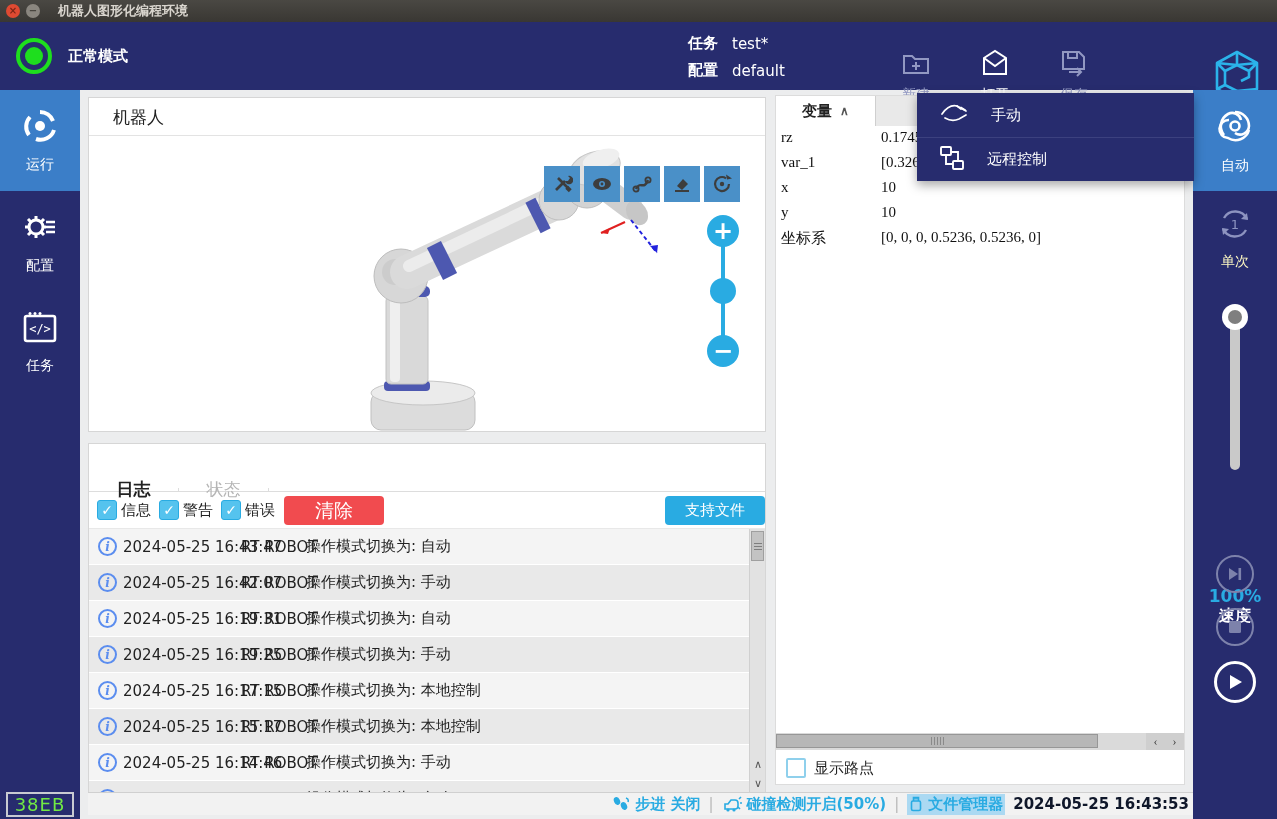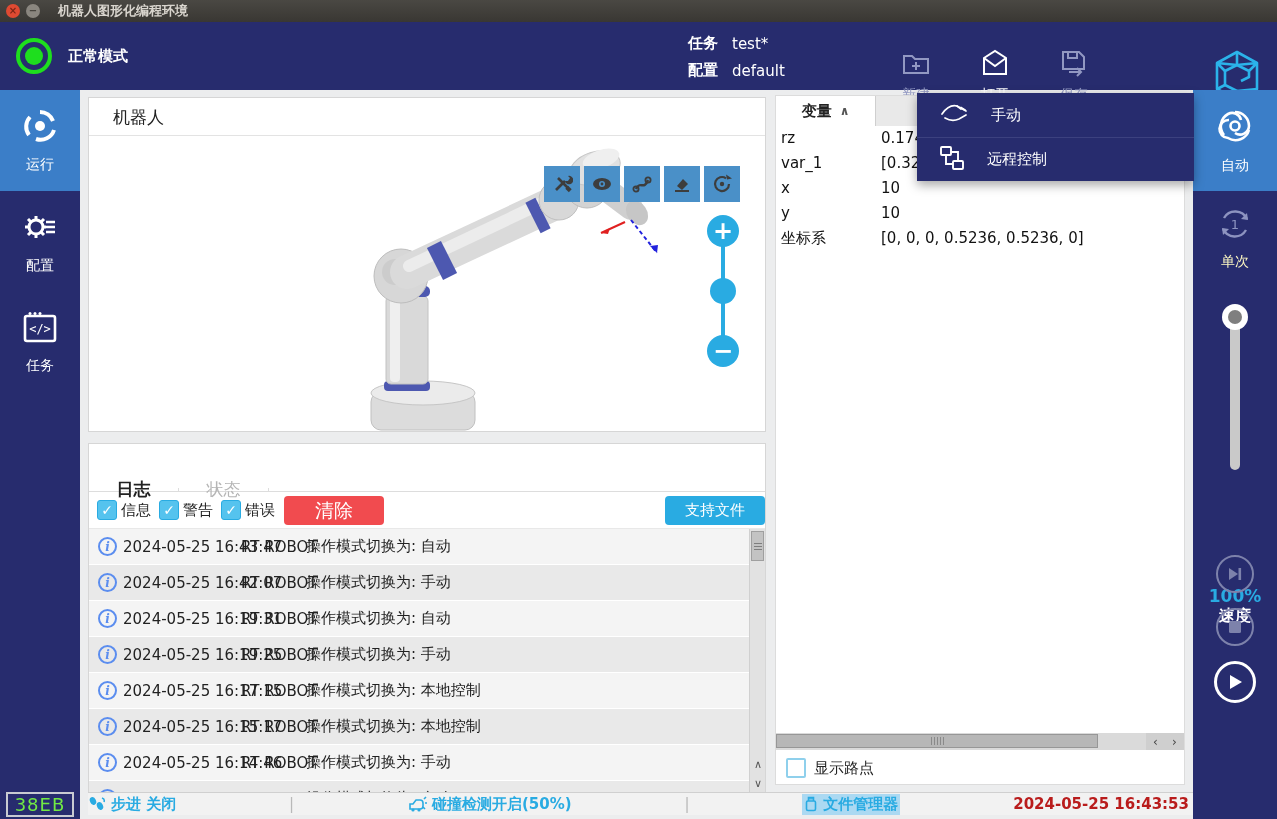--- a/index.html
+++ b/index.html
@@ -102,21 +102,21 @@
   .vscroll { position:absolute; right:0; top:85px; width:16px; height:264px; background:#e2e2e2; border-left:1px solid #d0d0d0; }
   .vthumb { position:absolute; left:1px; top:2px; width:13px; height:30px; background:#c3c3c3; border:1px solid #9f9f9f;
     display:flex; align-items:center; justify-content:center; }
   .vthumb i { width:8px; height:7px;
     background:repeating-linear-gradient(0deg,#7e7e7e 0 1px,transparent 1px 3px); }
   .varrow { position:absolute; left:0; width:16px; height:19px; color:#555; font-size:11px;
     display:flex; align-items:center; justify-content:center; cursor:pointer; }
   .varrow.up { bottom:19px; } .varrow.down { bottom:0; }
 
   
-  .vars-panel { position:absolute; left:775px; top:95px; width:410px; height:690px; background:#fff; border:1px solid #dcdcdc; }
+  .vars-panel { position:absolute; left:775px; top:95px; width:410px; height:690px; background:#fff; border:1px solid #dcdcdc;font-family:Liberation Serif, serif; }
   .vars-head { position:relative; height:30px; border-bottom:1px solid #ddd; background:#fbfbfb; }
   .vars-tab { position:absolute; left:0; top:0; width:100px; height:30px; display:flex; align-items:center;
     justify-content:center; gap:8px; font-size:15px; font-weight:bold; color:#222;
     border-right:1px solid #cfcfcf; background:#fff; cursor:pointer; }
   .vars-rest { position:absolute; left:100px; top:0; right:0; height:30px; background:#e9e9e9; }
   .varrows { position:absolute; left:0; top:33px; width:408px; }
   .var-row { position:relative; height:25px; font-size:15px; color:#111; }
   .var-name { position:absolute; left:5px; } .var-val { position:absolute; left:105px; }
   .hscroll { position:absolute; left:0; top:637px; width:408px; height:17px; background:#dadada; }
   .hthumb { position:absolute; left:0; top:1px; width:322px; height:14px; background:#b7b7b7; border:1px solid #979797;
@@ -132,26 +132,26 @@
 
   
   .menu { position:absolute; left:917px; top:93px; width:277px; height:88px; background:#272c6e;
     box-shadow:0 4px 10px rgba(0,0,0,.35); z-index:40; }
   .menu-item { height:44px; display:flex; align-items:center; gap:22px; padding-left:22px;
     color:#fff; font-size:15px; cursor:pointer; }
   .menu-item + .menu-item { border-top:1px solid #3c417f; }
 
   
   .statusbar { position:absolute; left:88px; top:792px; width:1105px; height:23px; background:#f2f2f2;
-    border-top:1px solid #d0d0d0; display:flex; align-items:center; justify-content:space-between; gap:8px;
+    border-top:1px solid #d0d0d0; display:flex; align-items:center; justify-content:flex-end; gap:8px;
     font-size:15px; padding-right:4px; }
   .sb-item { display:flex; align-items:center; gap:5px; color:#29abe2; font-weight:bold; cursor:pointer; }
   .sb-sep { color:#b9b9b9; font-weight:normal; }
   .sb-item.hl { background:#abd9f2; padding:1px 2px; }
-  .sb-time { color:#b91c1c; font-weight:bold; }
+  .sb-time { color:#0f172a; font-weight:bold; }
   .badge { position:absolute; left:6px; top:792px; width:68px; height:25px; border:2px solid #c8cbd2;
     border-radius:0; color:#71e944; font-size:18px; display:flex; align-items:center;
     justify-content:center; letter-spacing:1px; z-index:5; }
 </style>
 </head>
 <body>
 
 <div class="app">
 
   <div class="titlebar">

